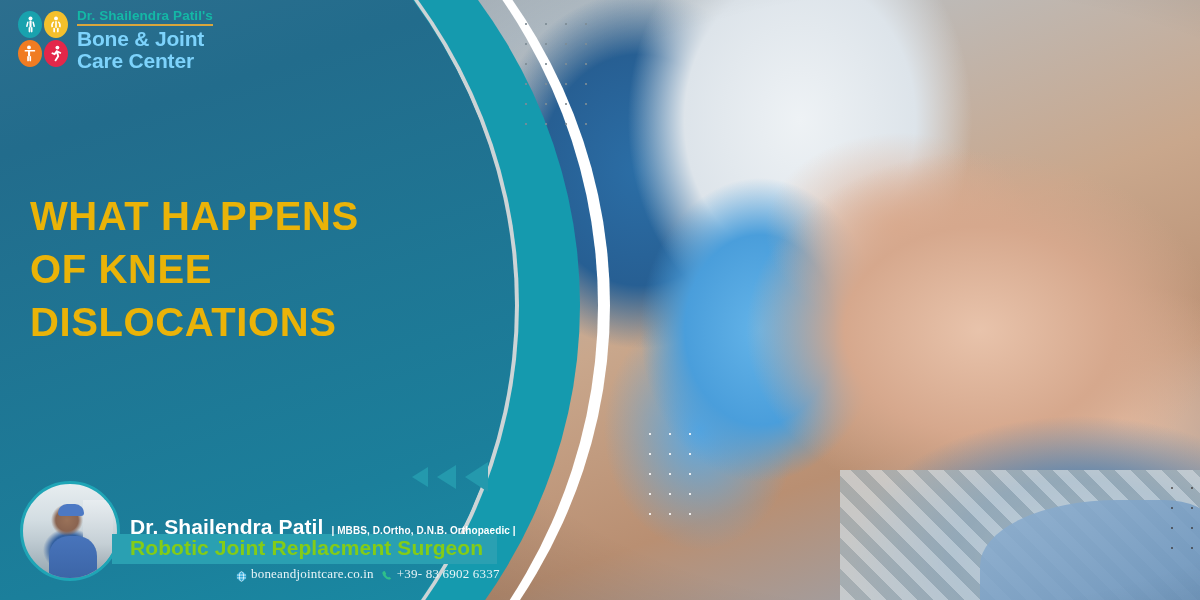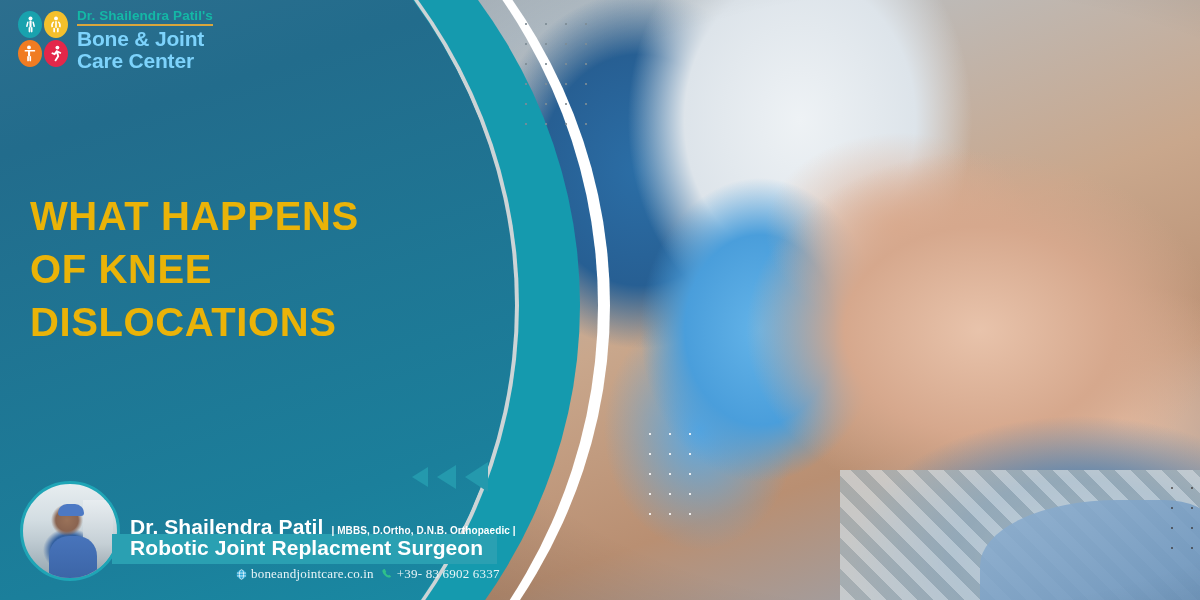--- a/index.html
+++ b/index.html
@@ -234,38 +234,38 @@
   }
   .role-bar {
     position: absolute;
     left: 112px; top: 534px;
     width: 385px; height: 30px;
     background: #2aa0b2;
   }
   .role-text {
     position: absolute;
     left: 130px; top: 536px;
-    color: #ffffff;
+    color: #84cc16;
     font-size: 21px;
     font-weight: 600;
     letter-spacing: .1px;
   }
 
   .contact {
     position: absolute;
     left: 236px; top: 566px;
     display: flex;
     align-items: center;
     gap: 7px;
     color: #e8f4f7;
     font-family: "Liberation Serif", serif;
     font-size: 13px;
     letter-spacing: .2px;
   }
-  .contact .ci { display: inline-flex; align-items: center; gap: 4px; }
+  .contact .ci { display: inline-flex; align-items: flex-end; gap: 4px; }
   .contact svg { display: block; }
 </style>
 </head>
 <body>
 
 <div class="banner">
 
   <div class="photo-layer"></div>
   <div class="bedsheet"></div>
   <div class="drape-bottom"></div>

